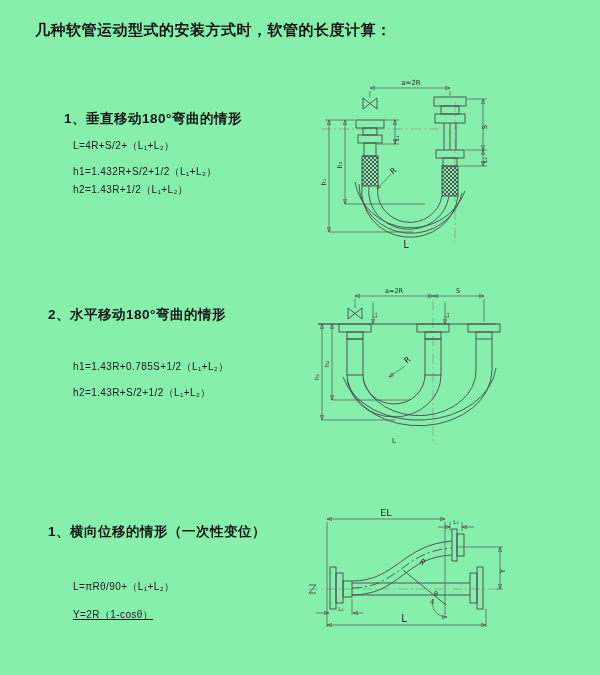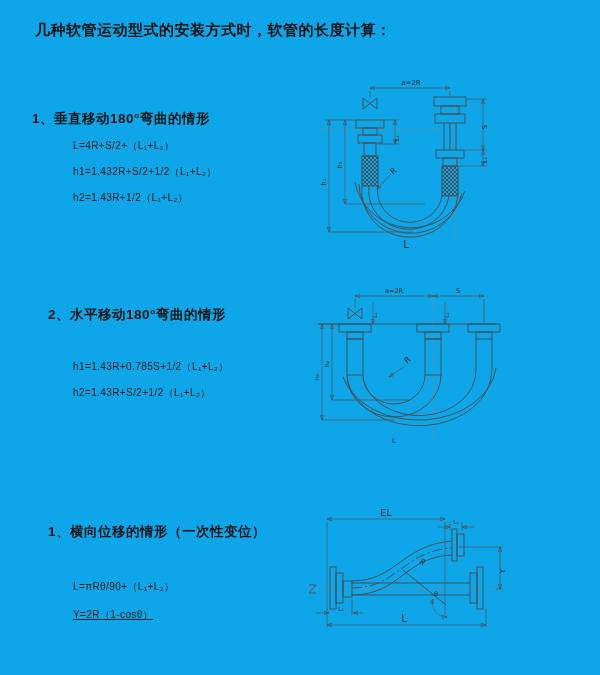--- a/index.html
+++ b/index.html
@@ -1,17 +1,17 @@
 <!DOCTYPE html>
 <html><head>
 <meta charset="utf-8">
 <style>
   html,body{margin:0;padding:0;background:#ffffff;}
   .page{
-    position:relative;width:600px;height:675px;background:#0ea5e9;overflow:hidden;
+    position:relative;width:600px;height:675px;background:#86efac;overflow:hidden;
     font-family:"Liberation Sans","DejaVu Sans",sans-serif;color:#1c1c1c;
   }
   .doc-title{
     position:absolute;left:35px;top:21px;font-size:15px;font-weight:bold;
     letter-spacing:0.5px;color:#141414;
   }
   .sec-heading{
     position:absolute;font-size:13.5px;font-weight:bold;color:#161616;letter-spacing:0.5px;
   }
   .formula{
@@ -28,24 +28,24 @@
   svg.dwg .hose{fill:url(#hp1);}
   svg.dwg text{fill:#2a2a2a;font-family:"DejaVu Sans","Liberation Sans",sans-serif;stroke:none;}
 </style>
 </head>
 <body>
 
 <div class="page">
 
   <div class="doc-title">几种软管运动型式的安装方式时，软管的长度计算：</div>
 
-  <div class="sec-heading" style="left:32px;top:110px;">1、垂直移动180°弯曲的情形</div>
+  <div class="sec-heading" style="left:64px;top:110px;">1、垂直移动180°弯曲的情形</div>
   <div class="formula" style="left:73px;top:139px;">L=4R+S/2+（L₁+L₂）</div>
   <div class="formula" style="left:73px;top:165px;">h1=1.432R+S/2+1/2（L₁+L₂）</div>
-  <div class="formula" style="left:73px;top:191px;">h2=1.43R+1/2（L₁+L₂）</div>
+  <div class="formula" style="left:73px;top:183px;">h2=1.43R+1/2（L₁+L₂）</div>
 
   <svg class="dwg" style="left:315px;top:72px;" width="280" height="190" viewBox="0 0 280 190">
     <defs>
       <marker id="ar1" markerWidth="8" markerHeight="6" refX="7" refY="2.5" orient="auto-start-reverse">
         <path d="M0,0 L7,2.5 L0,5 Z" fill="#444" stroke="none"></path>
       </marker>
       <pattern id="hp1" width="4" height="4" patternUnits="userSpaceOnUse">
         <path d="M0,4 L4,0 M0,0 L4,4" stroke="#666" stroke-width="0.5"></path>
       </pattern>
     </defs>

